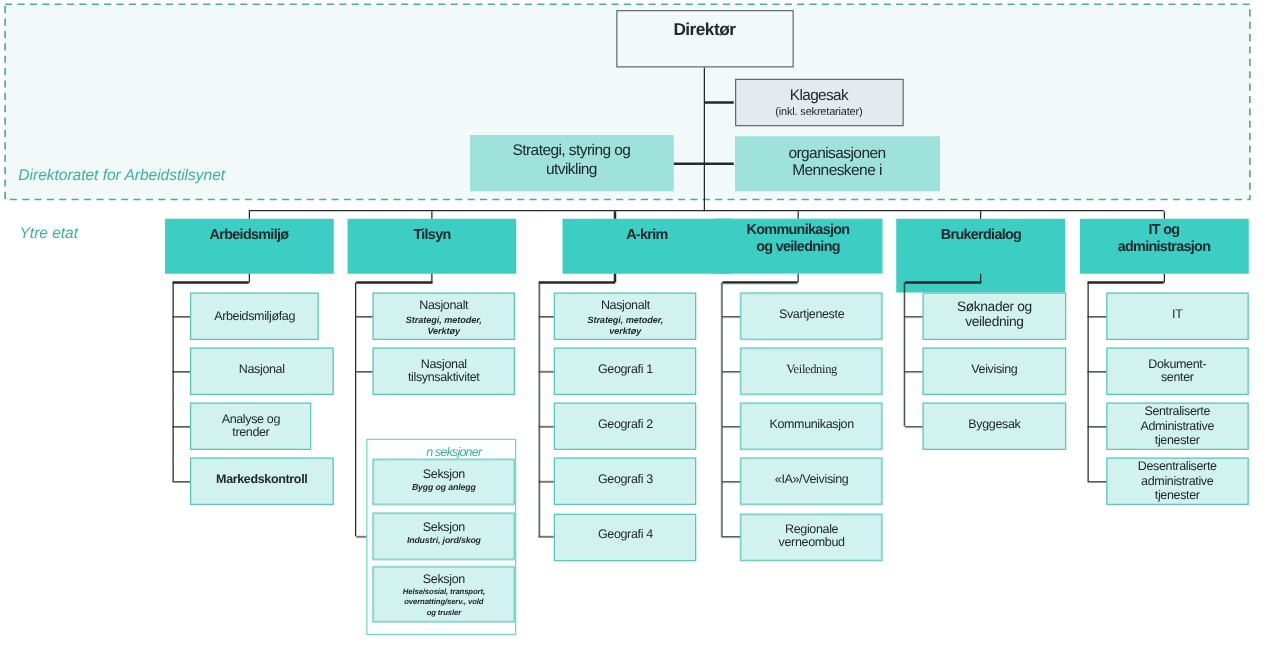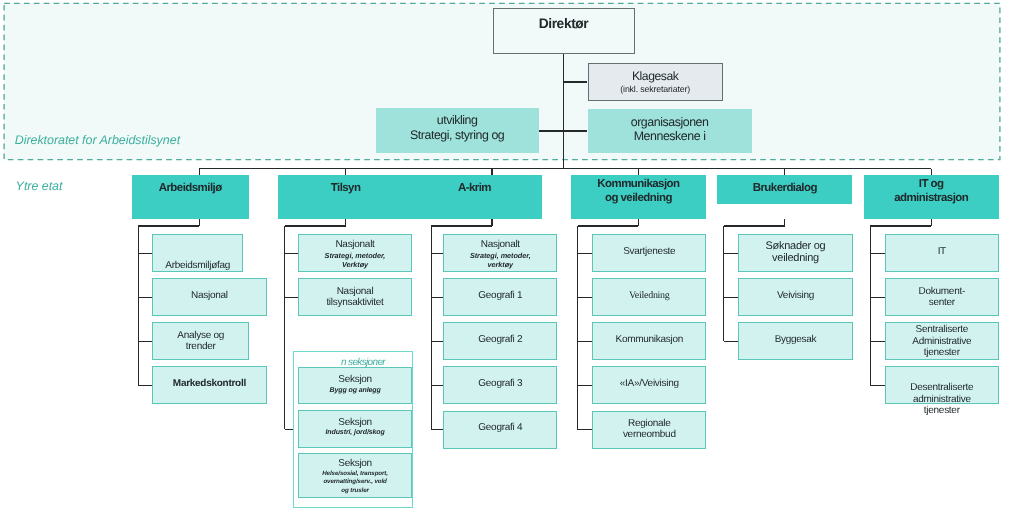--- a/index.html
+++ b/index.html
@@ -68,44 +68,44 @@
       <div class="node lv-staff" style="left: 587.5px; top: 63.2px; width: 135.3px; height: 37.6px; padding-top: 5.3px;">
         <span class="t1" style="font-size: 12.2px; font-weight: normal; letter-spacing: -0.45px; line-height: 14.4px;">
           <span class="tl">Klagesak</span>
         </span>
         <span class="t2 upright" style="font-size: 8.8px; letter-spacing: -0.15px; line-height: 10.6px;">
           <span class="tl">(inkl. sekretariater)</span>
         </span>
       </div>
       <div class="node lv-dept" style="left: 375.5px; top: 108.4px; width: 163.3px; height: 44.6px; padding-top: 4.8px;">
         <span class="t1" style="font-size: 12.4px; font-weight: normal; letter-spacing: -0.45px; line-height: 14.6px;">
+          <span class="tl">Strategi, styring og</span>
           <span class="tl">utvikling</span>
-          <span class="tl">Strategi, styring og</span>
         </span>
       </div>
       <div class="node lv-dept" style="left: 587.5px; top: 109px; width: 164.2px; height: 44px; padding-top: 5.9px;">
         <span class="t1" style="font-size: 12.4px; font-weight: normal; letter-spacing: -0.45px; line-height: 14.6px;">
           <span class="tl">organisasjonen</span>
           <span class="tl">Menneskene i</span>
         </span>
       </div>
       <div class="ln" style="left: 563px; top: 54.2px; width: 1.2px; height: 115.1px;"></div>
       <div class="ln" style="left: 563.6px; top: 81.4px; width: 23.9px; height: 1.2px;"></div>
       <div class="ln" style="left: 538.8px; top: 130.4px; width: 24.8px; height: 1.2px;"></div>
       <div class="ln" style="left: 563.6px; top: 130.4px; width: 23.9px; height: 1.2px;"></div>
       <div class="ln" style="left: 199.2px; top: 168.1px; width: 732px; height: 1.2px;"></div>
-      <div class="node lv-main" style="left: 131.7px; top: 175.2px; width: 117px; height: 43.8px; padding-top: 6px;">
+      <div class="node lv-main" style="left: 131.7px; top: 175.2px; width: 135px; height: 43.8px; padding-top: 6px;">
         <span class="t1" style="font-size: 11.5px; font-weight: bold; letter-spacing: -0.55px; line-height: 14.2px;">
           <span class="tl">Arbeidsmiljø</span>
         </span>
       </div>
       <div class="ln" style="left: 198.6px; top: 168.7px; width: 1.2px; height: 6.5px;"></div>
       <div class="ln" style="left: 198.6px; top: 219px; width: 1.2px; height: 7px;"></div>
       <div class="ln" style="left: 138.3px; top: 225.4px; width: 60.9px; height: 1.2px;"></div>
-      <div class="node lv-sub" style="left: 152.2px; top: 234.3px; width: 91px; height: 38px; padding-top: 25px;">
+      <div class="node lv-sub" style="left: 152.2px; top: 234.3px; width: 103px; height: 38px; padding-top: 13px;">
         <span class="t1" style="font-size: 10px; font-weight: normal; letter-spacing: -0.28px; line-height: 11.3px;">
           <span class="tl">Arbeidsmiljøfag</span>
         </span>
       </div>
       <div class="ln" style="left: 138.3px; top: 252.7px; width: 13.9px; height: 1.2px;"></div>
       <div class="node lv-sub" style="left: 152.2px; top: 278.35px; width: 114.4px; height: 38px; padding-top: 10.8px;">
         <span class="t1" style="font-size: 10px; font-weight: normal; letter-spacing: -0.28px; line-height: 11.3px;">
           <span class="tl">Nasjonal</span>
         </span>
       </div>
@@ -172,21 +172,21 @@
           <span class="tl">Seksjon</span>
         </span>
         <span class="t2" style="font-size: 6.2px; letter-spacing: -0.1px; line-height: 8.45px;">
           <span class="tl">Helse/sosial, transport,</span>
           <span class="tl">overnatting/serv., vold</span>
           <span class="tl">og trusler</span>
         </span>
       </div>
       <div class="ln" style="left: 284.7px; top: 428.8px; width: 8.3px; height: 1.2px;"></div>
       <div class="ln" style="left: 284.1px; top: 226px; width: 1.2px; height: 203.4px;"></div>
-      <div class="node lv-main" style="left: 407px; top: 175.2px; width: 135px; height: 43.8px; padding-top: 6px;">
+      <div class="node lv-main" style="left: 450px; top: 175.2px; width: 135px; height: 43.8px; padding-top: 6px;">
         <span class="t1" style="font-size: 11.5px; font-weight: bold; letter-spacing: -0.55px; line-height: 14.2px;">
           <span class="tl">A-krim</span>
         </span>
       </div>
       <div class="ln" style="left: 491.4px; top: 168.7px; width: 1.2px; height: 6.5px;"></div>
       <div class="ln" style="left: 491.4px; top: 219px; width: 1.2px; height: 7px;"></div>
       <div class="ln" style="left: 431.1px; top: 225.4px; width: 60.9px; height: 1.2px;"></div>
       <div class="node lv-sub" style="left: 443.1px; top: 234.3px; width: 114.4px; height: 38px; padding-top: 4px;">
         <span class="t1" style="font-size: 10px; font-weight: normal; letter-spacing: -0.28px; line-height: 11.3px;">
           <span class="tl">Nasjonalt</span>
@@ -256,21 +256,21 @@
       </div>
       <div class="ln" style="left: 577.5px; top: 384.85px; width: 14.6px; height: 1.2px;"></div>
       <div class="node lv-sub" style="left: 592.1px; top: 410.5px; width: 114.4px; height: 38px; padding-top: 6.2px;">
         <span class="t1" style="font-size: 10px; font-weight: normal; letter-spacing: -0.28px; line-height: 11.3px;">
           <span class="tl">Regionale</span>
           <span class="tl">verneombud</span>
         </span>
       </div>
       <div class="ln" style="left: 577.5px; top: 428.9px; width: 14.6px; height: 1.2px;"></div>
       <div class="ln" style="left: 576.9px; top: 226px; width: 1.2px; height: 203.5px;"></div>
-      <div class="node lv-main" style="left: 717.3px; top: 175.2px; width: 135px; height: 29px; padding-top: 6px;">
+      <div class="node lv-main" style="left: 717.3px; top: 175.2px; width: 135px; height: 59px; padding-top: 6px;">
         <span class="t1" style="font-size: 11.5px; font-weight: bold; letter-spacing: -0.55px; line-height: 14.2px;">
           <span class="tl">Brukerdialog</span>
         </span>
       </div>
       <div class="ln" style="left: 784.2px; top: 168.7px; width: 1.2px; height: 6.5px;"></div>
       <div class="ln" style="left: 784.2px; top: 219px; width: 1.2px; height: 7px;"></div>
       <div class="ln" style="left: 723.9px; top: 225.4px; width: 60.9px; height: 1.2px;"></div>
       <div class="node lv-sub" style="left: 738.3px; top: 234.3px; width: 114.4px; height: 38px; padding-top: 6.2px;">
         <span class="t1" style="font-size: 11px; font-weight: normal; letter-spacing: -0.28px; line-height: 11.3px;">
           <span class="tl">Søknader og</span>
@@ -314,21 +314,21 @@
       </div>
       <div class="ln" style="left: 870.3px; top: 296.75px; width: 14.3px; height: 1.2px;"></div>
       <div class="node lv-sub" style="left: 884.6px; top: 322.4px; width: 114.4px; height: 38px; padding-top: 1px;">
         <span class="t1" style="font-size: 10px; font-weight: normal; letter-spacing: -0.28px; line-height: 11.3px;">
           <span class="tl">Sentraliserte</span>
           <span class="tl">Administrative</span>
           <span class="tl">tjenester</span>
         </span>
       </div>
       <div class="ln" style="left: 870.3px; top: 340.8px; width: 14.3px; height: 1.2px;"></div>
-      <div class="node lv-sub" style="left: 884.6px; top: 366.45px; width: 114.4px; height: 38px; padding-top: 15px;">
+      <div class="node lv-sub" style="left: 884.6px; top: 366.45px; width: 114.4px; height: 38px; padding-top: 1px;">
         <span class="t1" style="font-size: 10px; font-weight: normal; letter-spacing: -0.28px; line-height: 11.3px;">
           <span class="tl">Desentraliserte</span>
           <span class="tl">administrative</span>
           <span class="tl">tjenester</span>
         </span>
       </div>
       <div class="ln" style="left: 870.3px; top: 384.85px; width: 14.3px; height: 1.2px;"></div>
       <div class="ln" style="left: 869.7px; top: 226px; width: 1.2px; height: 159.45px;"></div>
     </div>
 </div>

